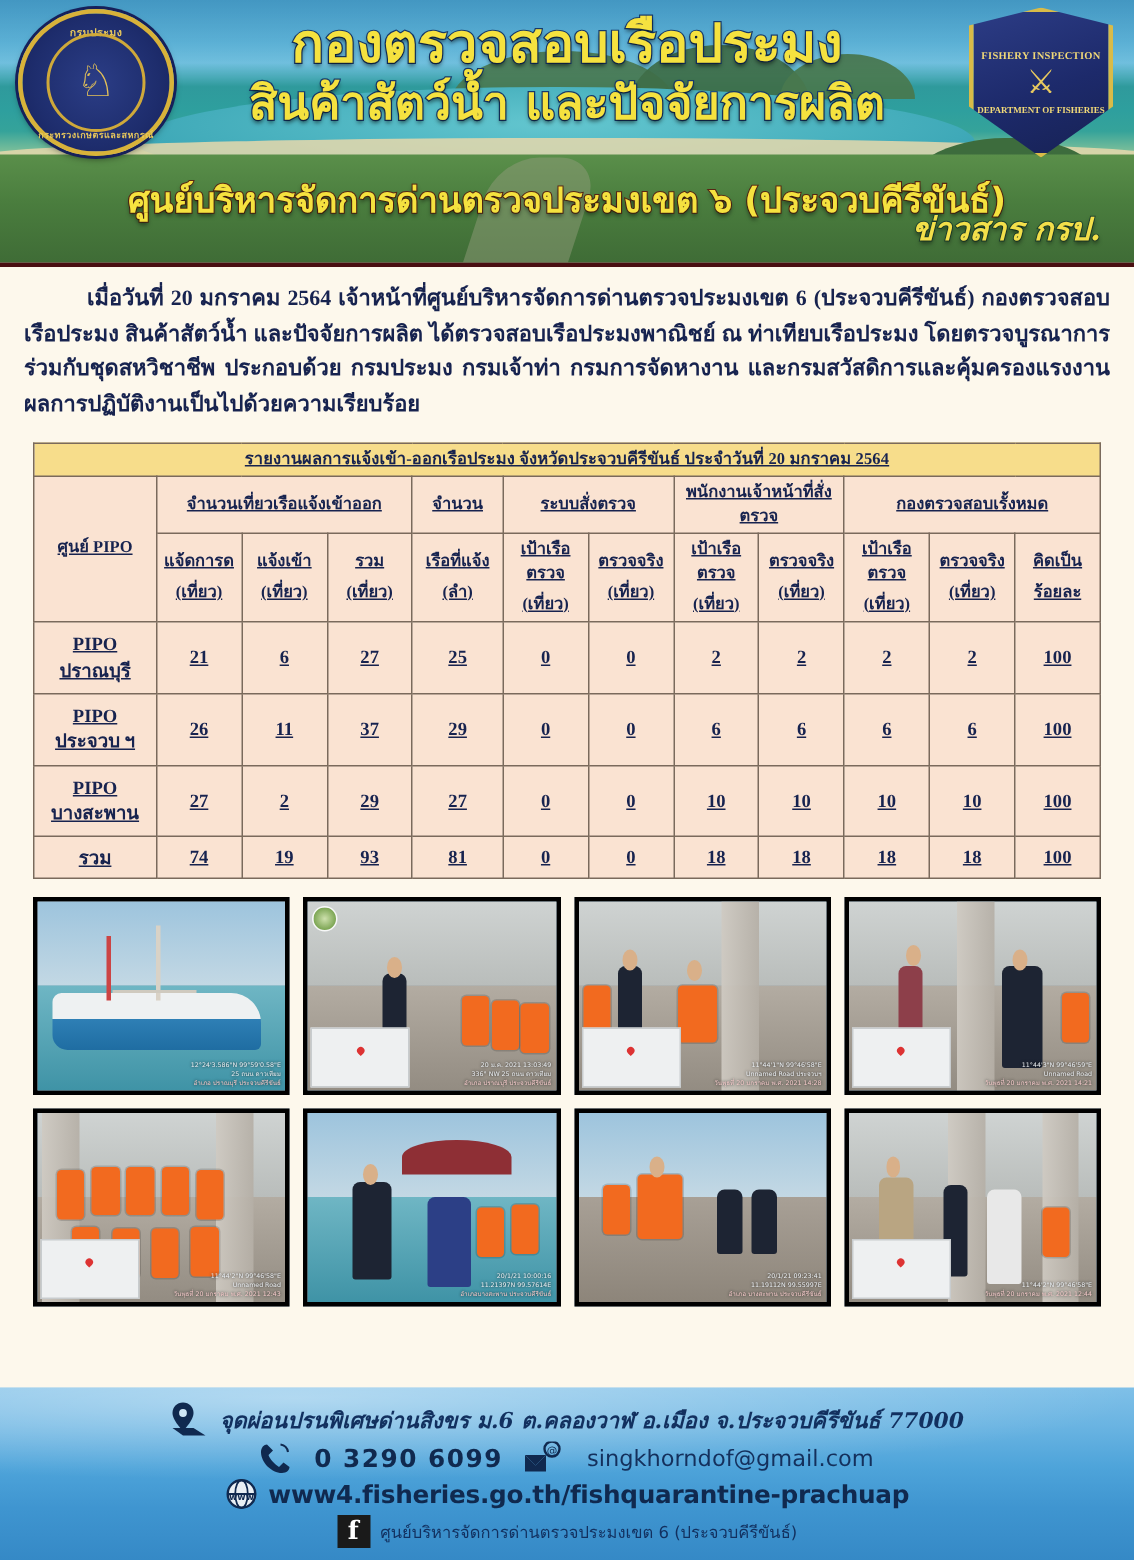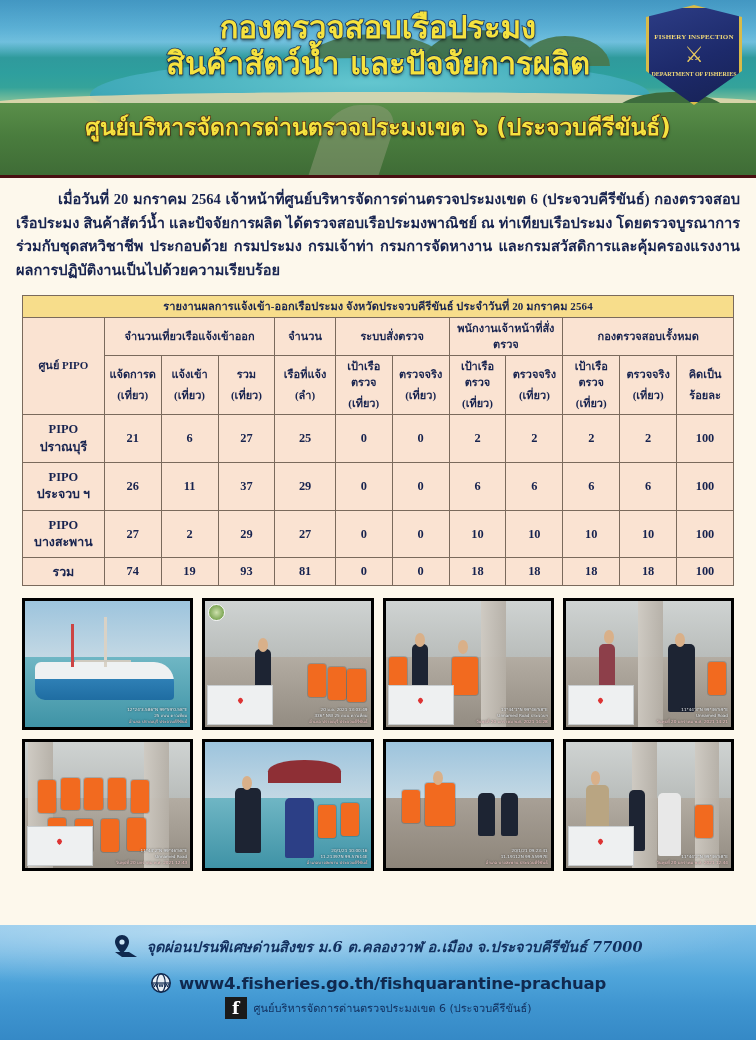--- a/index.html
+++ b/index.html
@@ -102,21 +102,21 @@
   }
   .bnr-l1, .bnr-l2{
     font-family:"DejaVu Sans", sans-serif;
     font-weight:bold;
     color:#f5e23f;
     -webkit-text-stroke:1.6px #173a6e;
     paint-order:stroke fill;
     text-shadow:0 2px 3px rgba(0,0,0,.55);
     line-height:1.1;
   }
-  .bnr-l1{ font-size:31px; }
+  .bnr-l1{ font-size:36px; }
   .bnr-l2{ font-size:31px; margin-top:2px; }
   .bnr-l3{
     font-family:"DejaVu Sans", sans-serif;
     font-weight:bold; font-size:23px;
     color:#f5e23f;
     -webkit-text-stroke:1.4px #5a2714;
     paint-order:stroke fill;
     text-shadow:0 2px 3px rgba(0,0,0,.5);
     margin-top:29px;
   }
@@ -142,20 +142,21 @@
     font-weight:bold;
   }
 
   
   .tbl-wrap{ padding:12px 22px 0 22px; }
   table.rep{
     width:100%;
     border-collapse:collapse;
     table-layout:fixed;
     color:#17234f;
+    text-decoration:underline;
   }
   table.rep th, table.rep td{
     border:1px solid #7a6a5c;
     text-align:center;
     vertical-align:middle;
     background:#fae3d2;
     font-weight:bold;
   }
   .t-title{
     background:#f7dd8b !important;
@@ -269,21 +270,21 @@
     content:""; position:absolute; left:-10%; top:-30%;
     width:120%; height:90%;
     background:radial-gradient(ellipse at 30% 40%, rgba(255,255,255,.42) 0%, rgba(255,255,255,0) 62%);
   }
   .f-row{
     position:relative; display:flex; align-items:center; justify-content:center;
     gap:7px; color:#12305f; z-index:2;
   }
   .f1{ margin-top:9px; }
   .f2{ margin-top:3px; gap:14px; }
-  .f3{ margin-top:14px;text-align:center; }
+  .f3{ margin-top:2px;text-align:center; }
   .f4{ margin-top:3px; }
   .f-addr{
     font-family:"DejaVu Serif", serif;
     font-style:italic; font-weight:bold; font-size:14.5px;
     color:#12305f;
   }
   .f-phone{
     font-family:"DejaVu Sans", sans-serif;
     font-weight:bold; font-size:16.5px; letter-spacing:1px; color:#10294f;
   }
@@ -316,32 +317,40 @@
   <div class="bnr-hill h2"></div>
   <div class="bnr-hill h3"></div>
   <div class="bnr-bay"></div>
   <div class="bnr-beach"></div>
   <div class="bnr-island"></div>
   <div class="bnr-fore">
     <div class="bnr-road"></div>
   </div>
   <div class="bnr-veil"></div>
 
+  <div class="logo-left">
+    <div class="ring-top">กรมประมง</div>
+    <div class="seal-inner">
+      <span class="fish-glyph">♘</span>
+    </div>
+    <div class="ring-bot">กระทรวงเกษตรและสหกรณ์</div>
+  </div>
 
   <div class="logo-right">
     <div class="bt">FISHERY INSPECTION</div>
     <div class="bm">⚔</div>
     <div class="bb">DEPARTMENT OF FISHERIES</div>
   </div>
 
   <div class="bnr-titles">
     <div class="bnr-l1">กองตรวจสอบเรือประมง</div>
     <div class="bnr-l2">สินค้าสัตว์น้ำ และปัจจัยการผลิต</div>
     <div class="bnr-l3">ศูนย์บริหารจัดการด่านตรวจประมงเขต ๖ (ประจวบคีรีขันธ์)</div>
   </div>
+  <div class="bnr-l4">ข่าวสาร กรป.</div>
 </div>
 
 <div class="body-wrap">
   <p class="para">เมื่อวันที่ 20 มกราคม 2564 เจ้าหน้าที่ศูนย์บริหารจัดการด่านตรวจประมงเขต 6 (ประจวบคีรีขันธ์) กองตรวจสอบเรือประมง สินค้าสัตว์น้ำ และปัจจัยการผลิต ได้ตรวจสอบเรือประมงพาณิชย์ ณ ท่าเทียบเรือประมง โดยตรวจบูรณาการร่วมกับชุดสหวิชาชีพ ประกอบด้วย กรมประมง กรมเจ้าท่า กรมการจัดหางาน และกรมสวัสดิการและคุ้มครองแรงงาน ผลการปฏิบัติงานเป็นไปด้วยความเรียบร้อย</p>
 </div>
 
 <div class="tbl-wrap">
   <table class="rep">
     <colgroup>
       <col style="width:11.5%">
@@ -630,20 +639,38 @@
     <span class="ico">
       <svg width="26" height="24" viewBox="0 0 26 24">
         <path d="M9 1 C5 1 2 4 2 8 c0 5 7 12 7 12 s7-7 7-12 c0-4-3-7-7-7z" fill="#10294f"></path>
         <circle cx="9" cy="8" r="2.6" fill="#cfe6f5"></circle>
         <path d="M2 18 L16 18 L24 23 L9 23 Z" fill="#10294f"></path>
       </svg>
     </span>
     <span class="f-addr">จุดผ่อนปรนพิเศษด่านสิงขร ม.6 ต.คลองวาฬ อ.เมือง จ.ประจวบคีรีขันธ์ 77000</span>
   </div>
 
+  <div class="f-row f2">
+    <span class="ico">
+      <svg width="22" height="22" viewBox="0 0 22 22">
+        <path d="M5 2 C3 2 1 4 1 7 c0 7 7 14 14 14 3 0 5-2 5-4 l-4-3 -3 3 C10 15 7 12 6 9 l3-3 Z" fill="#10294f"></path>
+        <path d="M14 2 a6 6 0 0 1 5 5" stroke="#10294f" stroke-width="1.4" fill="none"></path>
+      </svg>
+    </span>
+    <span class="f-phone">0 3290   6099</span>
+    <span class="ico">
+      <svg width="28" height="22" viewBox="0 0 28 22">
+        <circle cx="19" cy="5" r="5" fill="none" stroke="#10294f" stroke-width="1.6"></circle>
+        <text x="19" y="8" font-size="7" text-anchor="middle" fill="#10294f" font-family="DejaVu Sans">@</text>
+        <path d="M1 9 L15 9 L8 16 Z" fill="#10294f"></path>
+        <path d="M1 9 L1 20 L15 20 L15 9 L8 16 Z" fill="#10294f"></path>
+      </svg>
+    </span>
+    <span class="f-mail">singkhorndof@gmail.com</span>
+  </div>
 
   <div class="f-row f3">
     <span class="ico">
       <svg width="22" height="22" viewBox="0 0 22 22">
         <circle cx="11" cy="11" r="9.2" fill="#e9eff4" stroke="#10294f" stroke-width="1.6"></circle>
         <ellipse cx="11" cy="11" rx="4.2" ry="9.2" fill="none" stroke="#10294f" stroke-width="1.2"></ellipse>
         <line x1="1.8" y1="11" x2="20.2" y2="11" stroke="#10294f" stroke-width="1.2"></line>
         <text x="11" y="15" font-size="6" text-anchor="middle" fill="#10294f" font-family="DejaVu Sans" font-weight="bold">www</text>
       </svg>
     </span>

